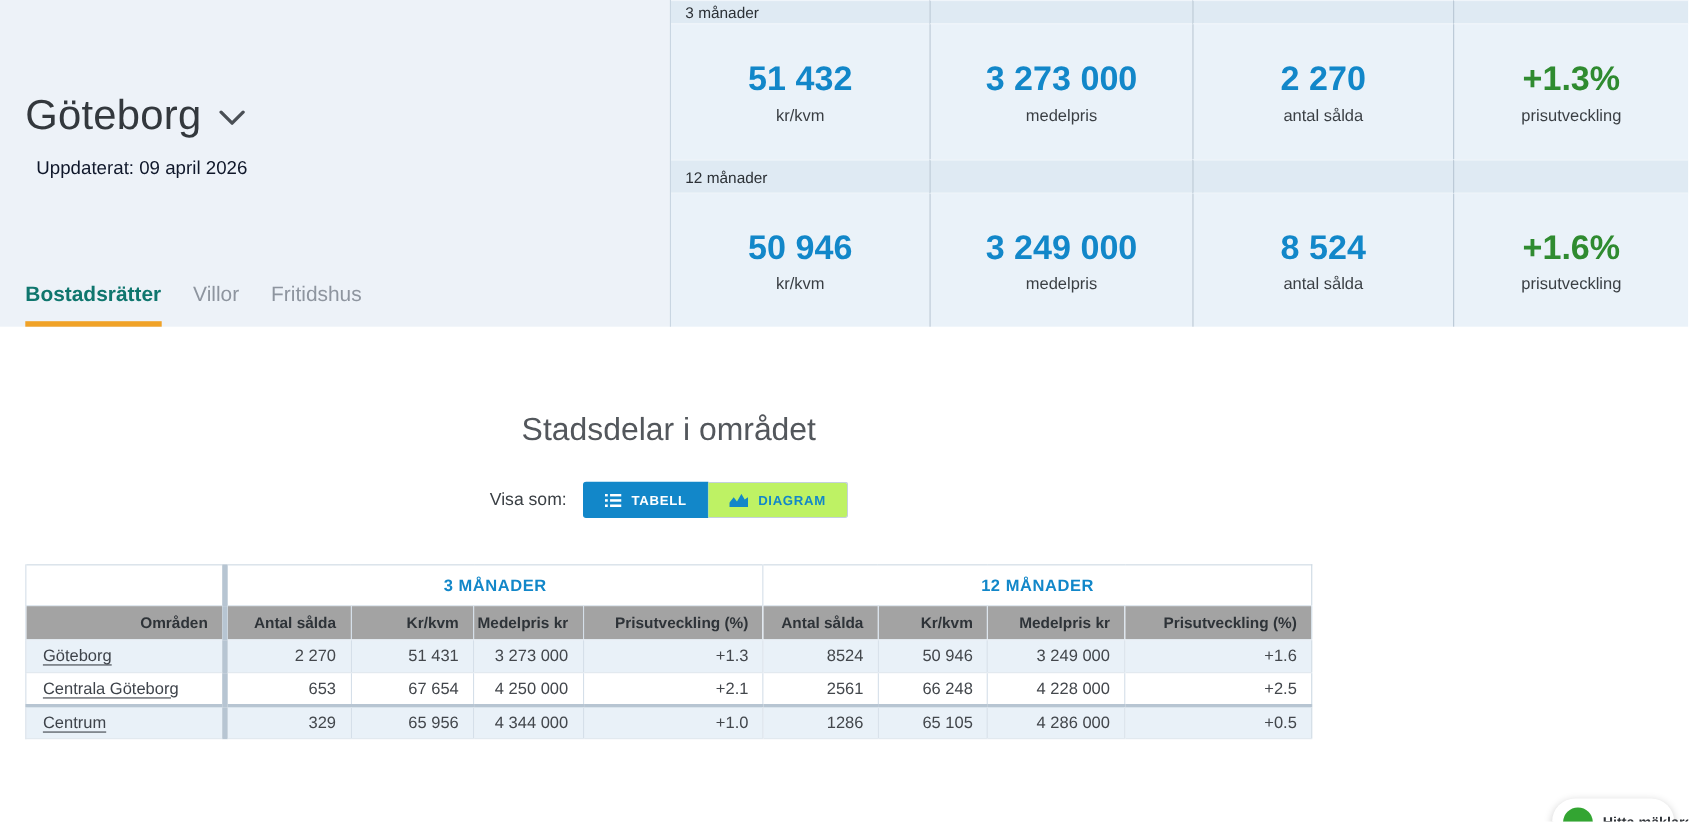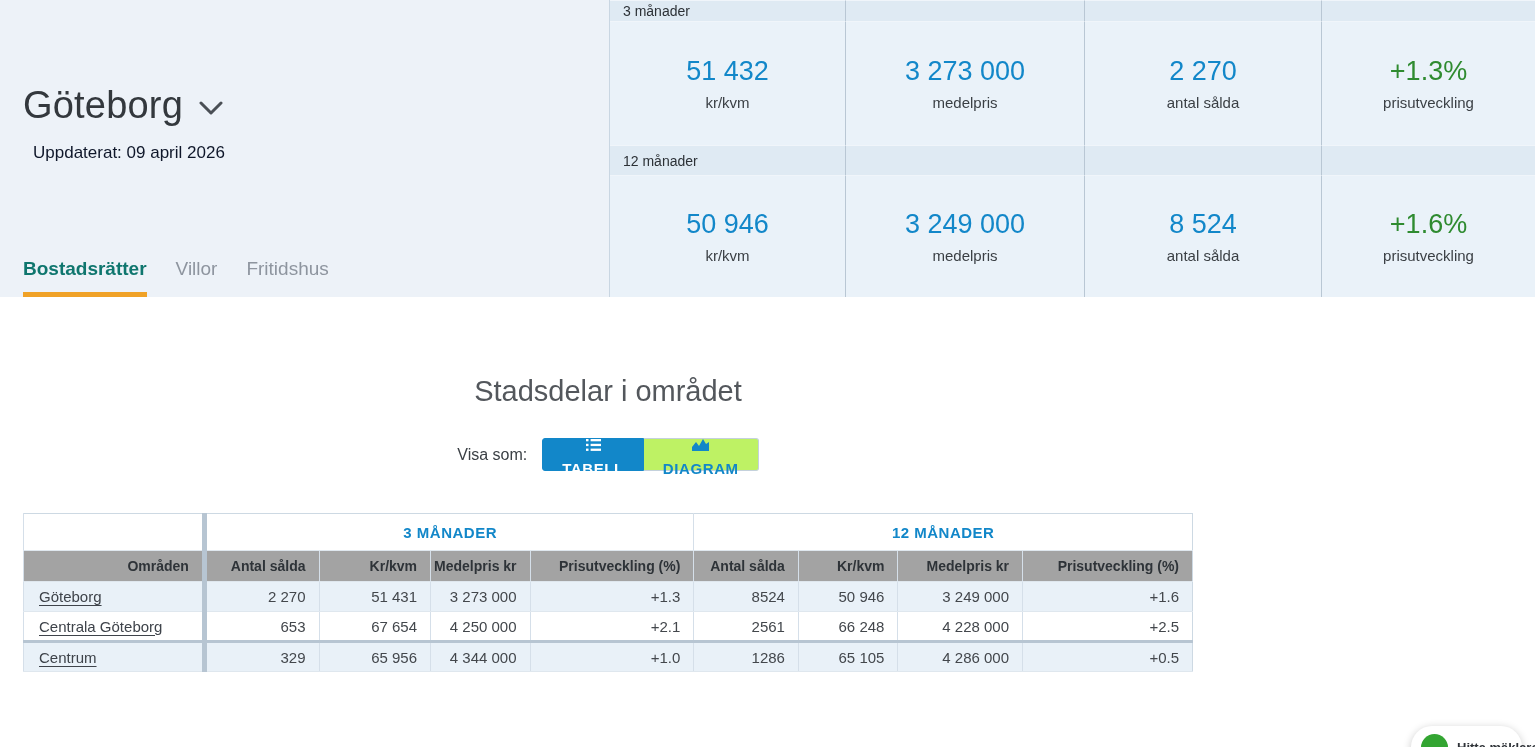--- a/index.html
+++ b/index.html
@@ -18,32 +18,32 @@
   .tab { position: relative; font-size: 19px; color: #8e959f; padding-bottom: 17px; cursor: pointer; white-space: nowrap; }
   .tab.active { color: #0f766e; font-weight: 700; }
   .tab.active::after { content:""; position:absolute; left:0; right:0; bottom:0; height:5px; background: var(--active-tab-orange, #f0a227); }
 
   .hero-stats { flex: 1; display: grid; grid-template-columns: 235px 239px 237px 1fr; grid-template-rows: 22px 123px 31px 1fr; }
   .band-cell { background: #dfeaf3; font-size: 14px; color: #2c3136; padding: 2px 0 0 13px;
                border-top: 1px solid #f0f5fa; border-bottom: 1px solid #f0f5fa; white-space: nowrap; }
   .band-cell.row2 { padding-top: 7px; }
   .stat-cell { background: #eaf2f9; display: flex; flex-direction: column; align-items: center; justify-content: center; }
   .col-line { border-left: 1px solid #b9c7d4; }
-  .stat-value { font-size: 27px; color: var(--accent-blue, #1e88c7); }
+  .stat-value { font-size: 31px; color: var(--accent-blue, #1e88c7); font-weight: bold; }
   .stat-value.green { color: var(--positive-green, #2f8b30); }
   .stat-label { font-size: 15px; color: #3a3f44; margin-top: 7px; }
 
   
   .main { width: 1170px; margin-left: 23px; }
   .section-title { margin-top: 78px; text-align: center; font-size: 29px; font-weight: 400; color: #53575c; }
   .visa-row { margin-top: 30px; display: flex; justify-content: center; align-items: center; }
   .visa-label { font-size: 16px; color: #3b4045; margin-right: 15px; }
   .btn-group { display: flex; }
   .view-btn { height: 33px; padding: 0 19px; display: flex; align-items: center; gap: 9px;
-              font-size: 15px; font-weight: 700; letter-spacing: 0.6px; cursor: pointer; font-family: inherit; flex-direction: column; }
+              font-size: 12px; font-weight: 700; letter-spacing: 0.6px; cursor: pointer; font-family: inherit; }
   .view-btn.active { background: var(--accent-blue, #0e86c9); color: #fff; border: 1px solid var(--accent-blue, #0e86c9); border-radius: 3px 0 0 3px; }
   .view-btn.inactive { background: #bef264; color: var(--accent-blue, #0e86c9); border: 1px solid #c4d1dc; border-left: none; border-radius: 0 3px 3px 0; }
   .view-btn .ic { display: flex; }
 
   
   table.areas { margin-top: 42px; width: 1170px; border-collapse: collapse; table-layout: fixed;
                 border: 1px solid #cdd9e3; font-size: 15px; }
   table.areas th, table.areas td { border-left: 1px solid #d5dfe9; border-bottom: 1px solid #dfe7ee; overflow: hidden; }
   th.corner { background: #fff; }
   th.group { height: 37px; color: var(--accent-blue, #0d86ca); font-size: 15px; font-weight: 700; letter-spacing: 0.5px; text-align: center; background: #fff; }

